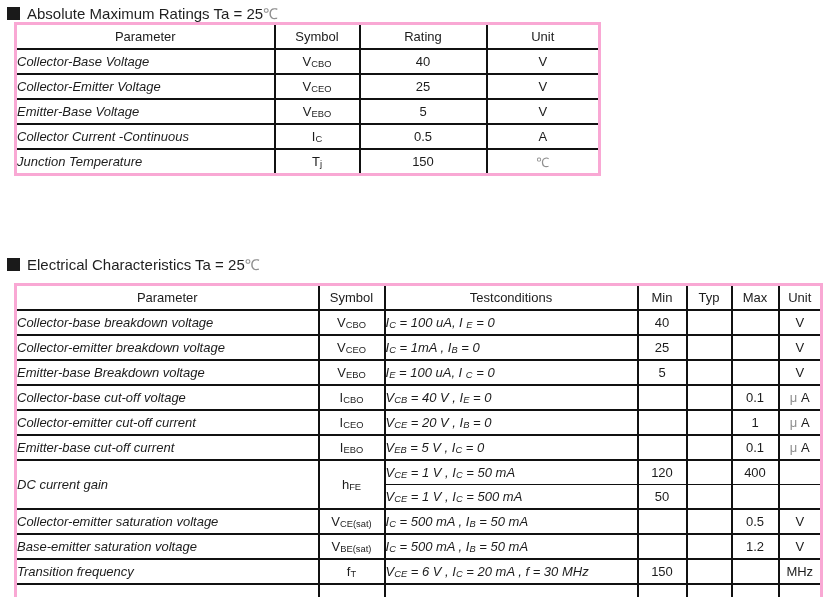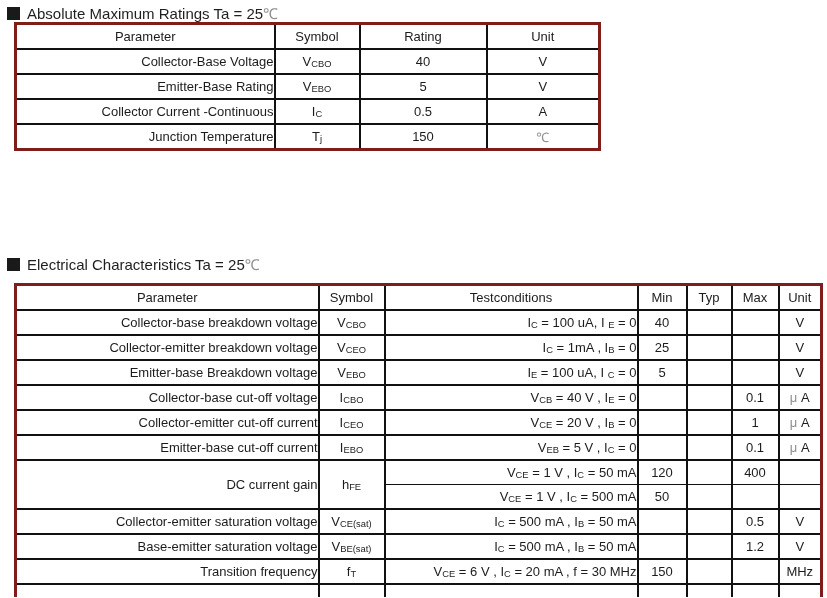--- a/index.html
+++ b/index.html
@@ -21,39 +21,39 @@
   .section-title .sq {
     width: 13px; height: 13px; background: #1a1a1a; flex: 0 0 auto;
   }
   #title-abs  { left: 7px; top: 3px; }
   #title-elec { left: 7px; top: 254px; text-align: center; }
 
   table.dt {
     position: absolute;
     border-collapse: collapse;
     table-layout: fixed;
-    border: 3px solid #7f1d1d;
+    border: 3px solid #f9a8d4;
   }
   #t-abs  { left: 14px; top: 22px;  width: 584px; }
   #t-elec { left: 14px; top: 283px; width: 806px; }
 
   table.dt th, table.dt td {
     border: 2px solid #111111;
     font-size: 13px; font-weight: 400;
     height: 23px;
     padding: 0;
     white-space: nowrap;
     overflow: hidden;
     vertical-align: middle;
     color: #1c1c1c;
     background: #ffffff;
   }
   th { text-align: center; }
   td.c { text-align: center; }
-  td.l { text-align: right; padding-left: 4px; }
+  td.l { text-align: left; padding-left: 4px; font-style: italic; }
 
   sub { font-size: 0.72em; vertical-align: -0.08em; letter-spacing: 0; }
   .muted { color: #8f8f8f; }
 
   
   tr td.thin-b { border-bottom-width: 1px; }
   tr td.thin-t { border-top-width: 1px; }
 
   
   tr.stub td { height: 12px; border-bottom-style: hidden; }
@@ -82,21 +82,27 @@
       <th>Rating</th>
       <th>Unit</th>
     </tr>
     <tr>
       <td class="l">Collector-Base Voltage</td>
       <td class="c">V<sub>CBO</sub></td>
       <td class="c">40</td>
       <td class="c">V</td>
     </tr>
     <tr>
-      <td class="l">Emitter-Base Rating</td>
+      <td class="l">Collector-Emitter Voltage</td>
+      <td class="c">V<sub>CEO</sub></td>
+      <td class="c">25</td>
+      <td class="c">V</td>
+    </tr>
+    <tr>
+      <td class="l">Emitter-Base Voltage</td>
       <td class="c">V<sub>EBO</sub></td>
       <td class="c">5</td>
       <td class="c">V</td>
     </tr>
     <tr>
       <td class="l">Collector Current -Continuous</td>
       <td class="c">I<sub>C</sub></td>
       <td class="c">0.5</td>
       <td class="c">A</td>
     </tr>

